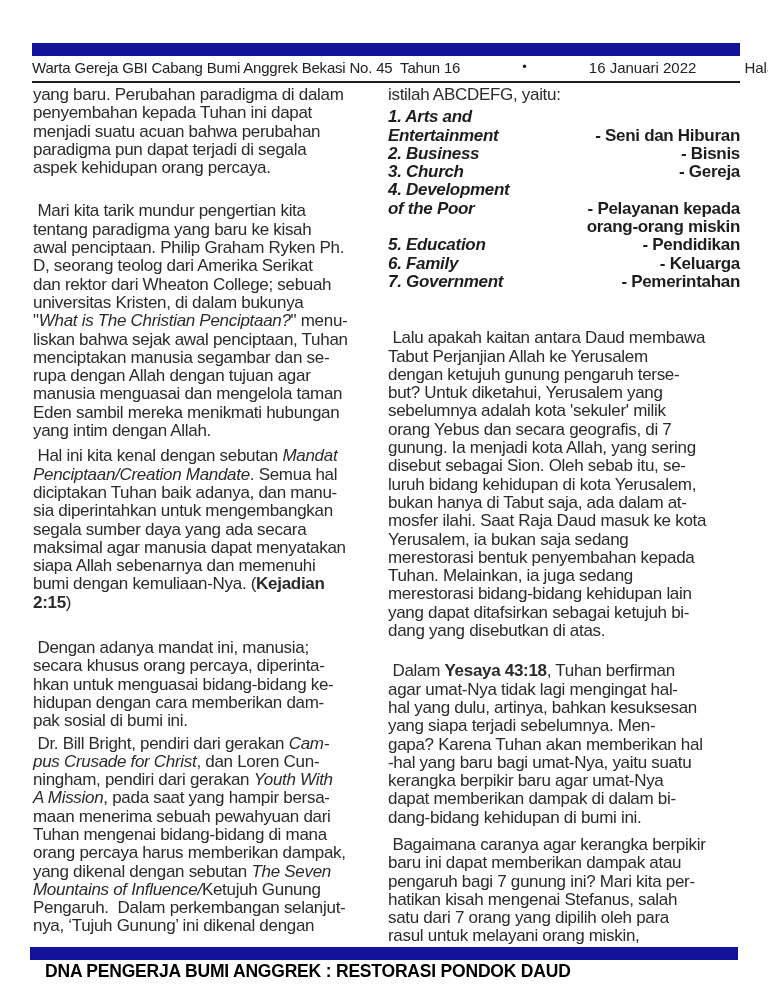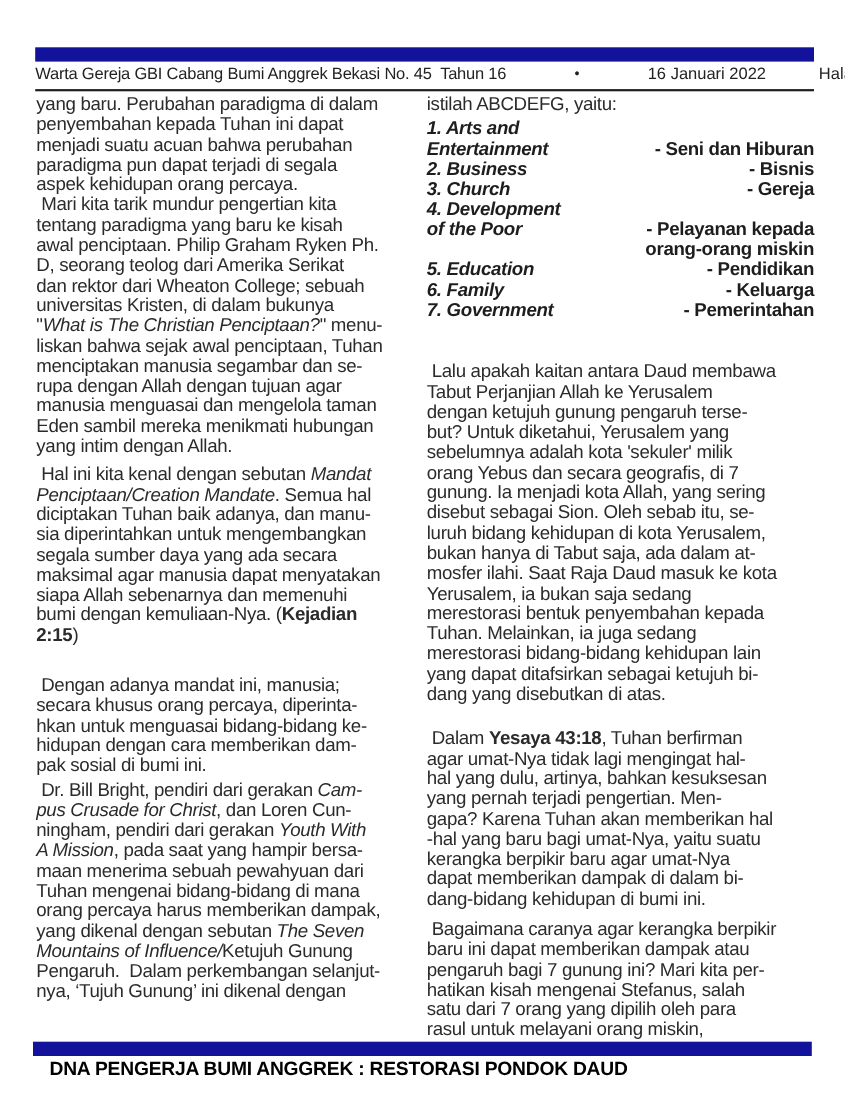--- a/index.html
+++ b/index.html
@@ -78,21 +78,21 @@
   <div class="columns">
 
     <div class="col left">
       <div class="para">
           <div class="tline"><span>yang baru. Perubahan paradigma di dalam</span></div>
           <div class="tline"><span>penyembahan kepada Tuhan ini dapat</span></div>
           <div class="tline"><span>menjadi suatu acuan bahwa perubahan</span></div>
           <div class="tline"><span>paradigma pun dapat terjadi di segala</span></div>
           <div class="tline"><span>aspek kehidupan orang percaya.</span></div>
         </div>
-      <div class="para" style="">
+      <div class="para" style="margin-top:25px">
           <div class="tline"><span> Mari kita tarik mundur pengertian kita</span></div>
           <div class="tline"><span>tentang paradigma yang baru ke kisah</span></div>
           <div class="tline"><span>awal penciptaan. Philip Graham Ryken Ph.</span></div>
           <div class="tline"><span>D, seorang teolog dari Amerika Serikat</span></div>
           <div class="tline"><span>dan rektor dari Wheaton College; sebuah</span></div>
           <div class="tline"><span>universitas Kristen, di dalam bukunya</span></div>
           <div class="tline"><span>"</span><span class="i">What is The Christian Penciptaan?</span><span>" menu-</span></div>
           <div class="tline"><span>liskan bahwa sejak awal penciptaan, Tuhan</span></div>
           <div class="tline"><span>menciptakan manusia segambar dan se-</span></div>
           <div class="tline"><span>rupa dengan Allah dengan tujuan agar</span></div>
@@ -165,21 +165,21 @@
           <div class="tline"><span>merestorasi bentuk penyembahan kepada</span></div>
           <div class="tline"><span>Tuhan. Melainkan, ia juga sedang</span></div>
           <div class="tline"><span>merestorasi bidang-bidang kehidupan lain</span></div>
           <div class="tline"><span>yang dapat ditafsirkan sebagai ketujuh bi-</span></div>
           <div class="tline"><span>dang yang disebutkan di atas.</span></div>
         </div>
       <div class="para" style="margin-top:22px">
           <div class="tline"><span> Dalam </span><span class="b">Yesaya 43:18</span><span>, Tuhan berfirman</span></div>
           <div class="tline"><span>agar umat-Nya tidak lagi mengingat hal-</span></div>
           <div class="tline"><span>hal yang dulu, artinya, bahkan kesuksesan</span></div>
-          <div class="tline"><span>yang pernah terjadi pengertian. Men-</span></div>
+          <div class="tline"><span>yang siapa terjadi sebelumnya. Men-</span></div>
           <div class="tline"><span>gapa? Karena Tuhan akan memberikan hal</span></div>
           <div class="tline"><span>-hal yang baru bagi umat-Nya, yaitu suatu</span></div>
           <div class="tline"><span>kerangka berpikir baru agar umat-Nya</span></div>
           <div class="tline"><span>dapat memberikan dampak di dalam bi-</span></div>
           <div class="tline"><span>dang-bidang kehidupan di bumi ini.</span></div>
         </div>
       <div class="para" style="margin-top:9px">
           <div class="tline"><span> Bagaimana caranya agar kerangka berpikir</span></div>
           <div class="tline"><span>baru ini dapat memberikan dampak atau</span></div>
           <div class="tline"><span>pengaruh bagi 7 gunung ini? Mari kita per-</span></div>

